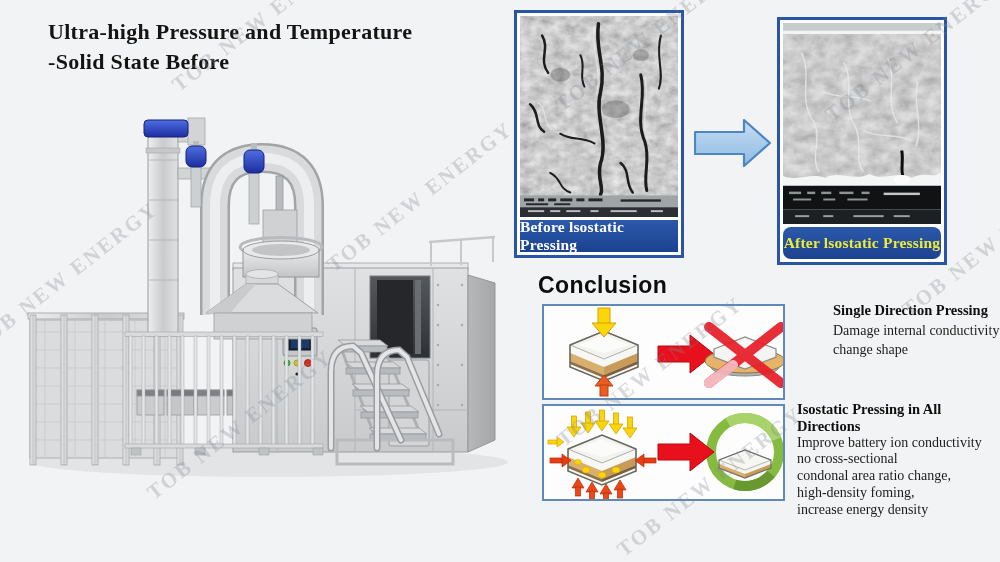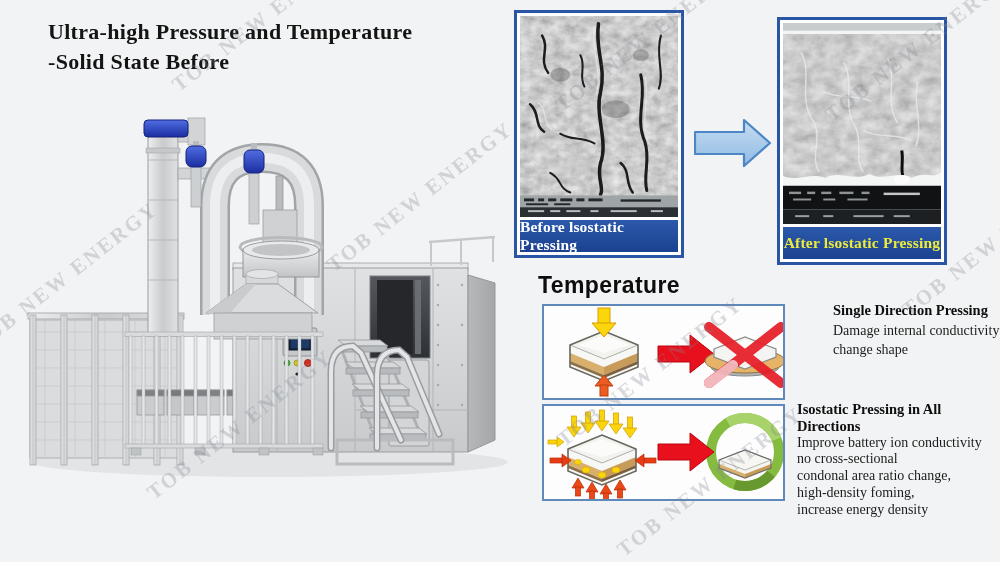--- a/index.html
+++ b/index.html
@@ -14,21 +14,21 @@
          font:700 22px "Liberation Serif",serif;line-height:30px;letter-spacing:.3px;}
   
   .panel{position:absolute;box-sizing:border-box;width:170px;height:248px;
          border:3px solid #2a55a5;background:#fff;padding:3px;display:flex;
          flex-direction:column;gap:3px;z-index:2;}
   .panel .sem{flex:1;min-height:0;}
   .panel .sem svg{display:block;width:100%;height:100%;}
   .cap{height:29px;flex:0 0 32px;background:linear-gradient(#2c59ab,#1b4290);
        display:flex;align-items:center;justify-content:center;
        font:700 15.5px "Liberation Serif",serif;color:#fff;letter-spacing:.2px;}
-  .cap.after{color:#eeea3c;}
+  .cap.after{color:#eeea3c;border-radius:8px;}
   .arrowblue{position:absolute;left:694px;top:117px;z-index:2;}
   
   .concl-head{position:absolute;left:538px;top:272px;z-index:2;color:#0d0d0d;
               font:700 23px "Liberation Sans",sans-serif;letter-spacing:.4px;}
   .cbox{position:absolute;left:542px;width:243px;box-sizing:border-box;z-index:2;
         border:2px solid #6089bb;background:#fdfdfe;}
   .cbox svg{display:block;}
   .ctext{position:absolute;z-index:2;color:#1b1b1b;font:14px "Liberation Serif",serif;}
   .ctext .t-head{font-weight:700;font-size:14.5px;color:#0e0e0e;}
   .ctext.block1 div{line-height:19.5px;}
@@ -380,21 +380,21 @@
           <rect x="12" y="196" width="14" height="2"></rect>
             <rect x="40" y="196" width="10" height="2"></rect>
           <rect x="70" y="196" width="30" height="2"></rect>
             <rect x="110" y="196" width="16" height="2"></rect>
         </g>
       </svg>
     </div>
     <div class="cap after">After lsostatic Pressing</div>
   </div>
 
-  <div class="concl-head">Temperature</div>
+  <div class="concl-head">Conclusion</div>
 
   <div class="cbox" style="top:304px;height:96px;">
     <svg width="239" height="92" viewBox="0 0 239 92">
 
       <g transform="translate(60,48)">
         <polygon points="-34,-9 0,-23 34,-9 34,13 0,27 -34,13" fill="#f7f7f5"></polygon>
         <polygon points="-34,-1 0,13 0,21 -34,7" fill="#d8b06c"></polygon>
         <polygon points="0,13 34,-1 34,7 0,21" fill="#c89c58"></polygon>
         <polygon points="-34,7 0,21 0,24 -34,10" fill="#8d7049"></polygon>
         <polygon points="0,21 34,7 34,10 0,24" fill="#7a603e"></polygon>

